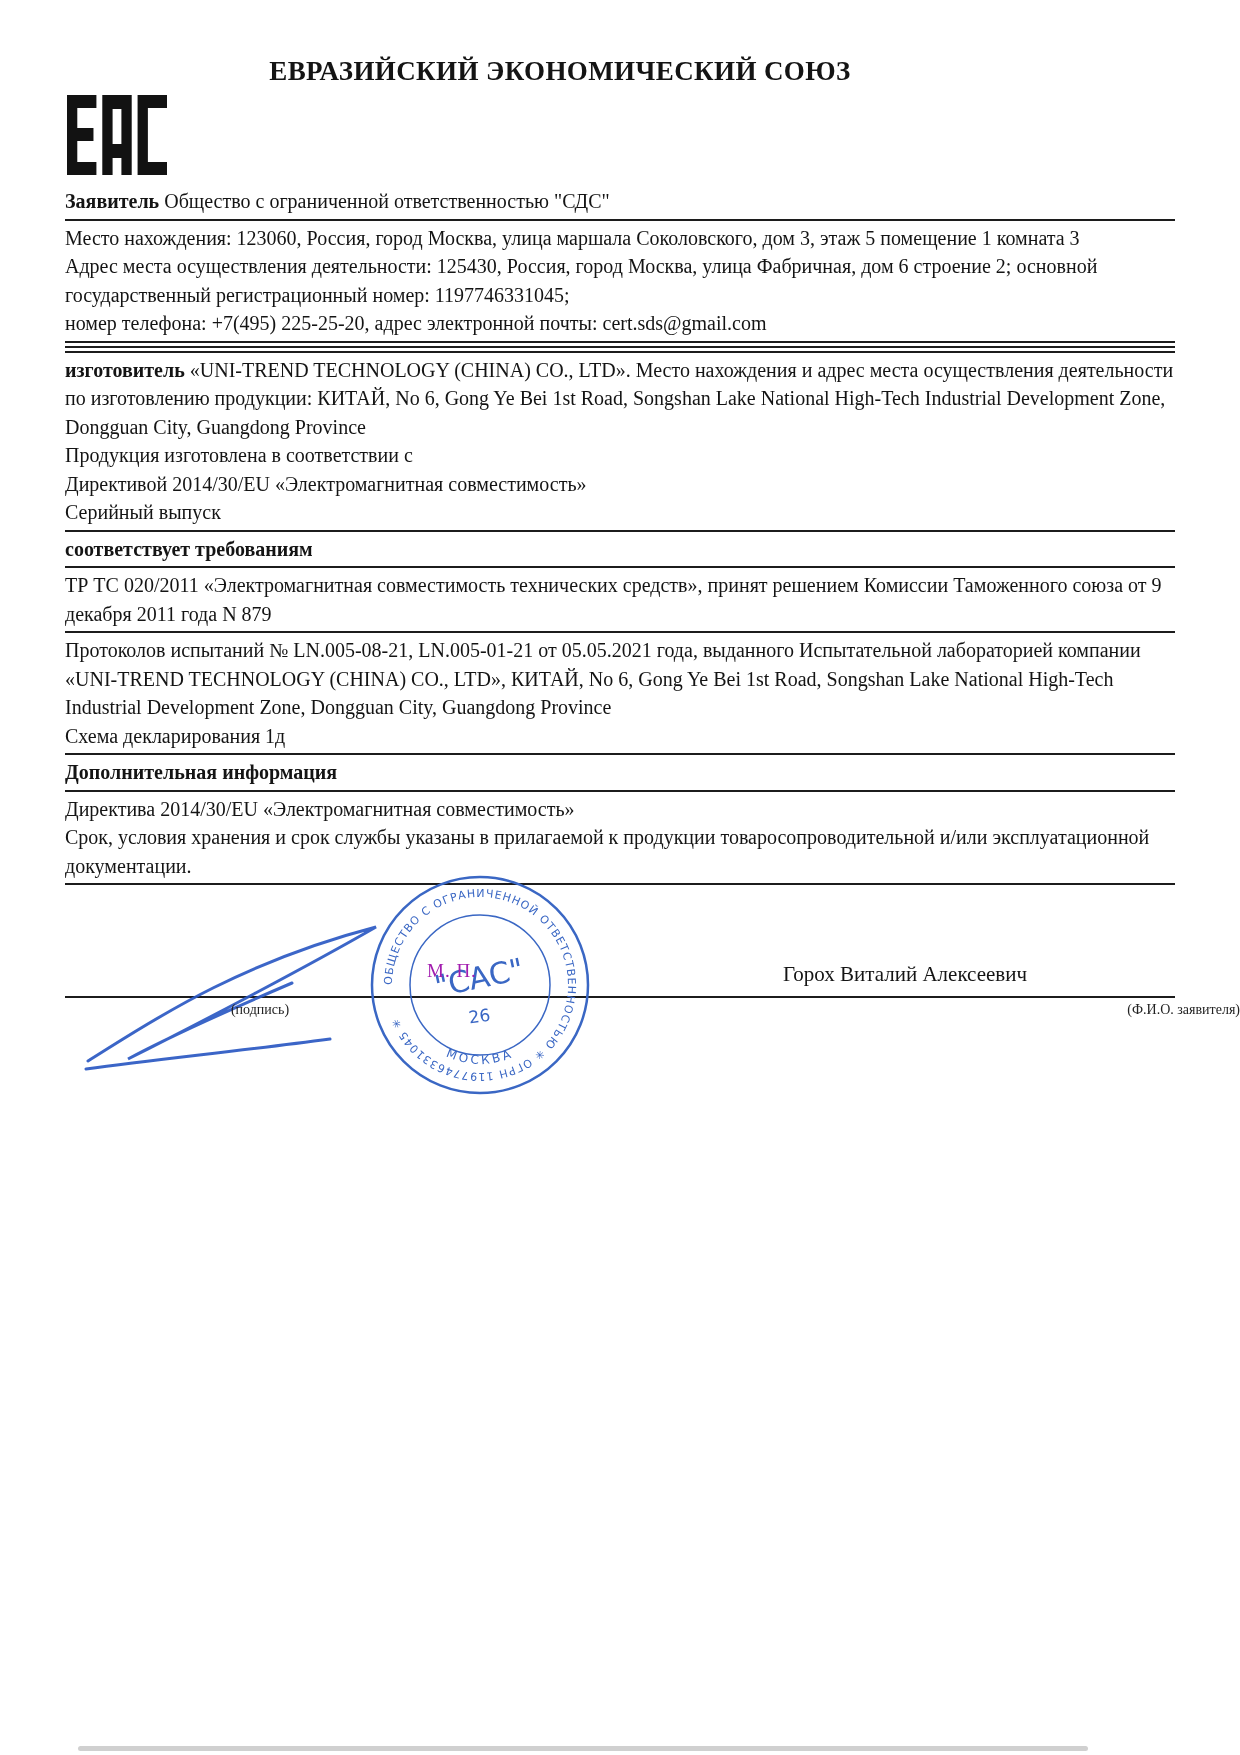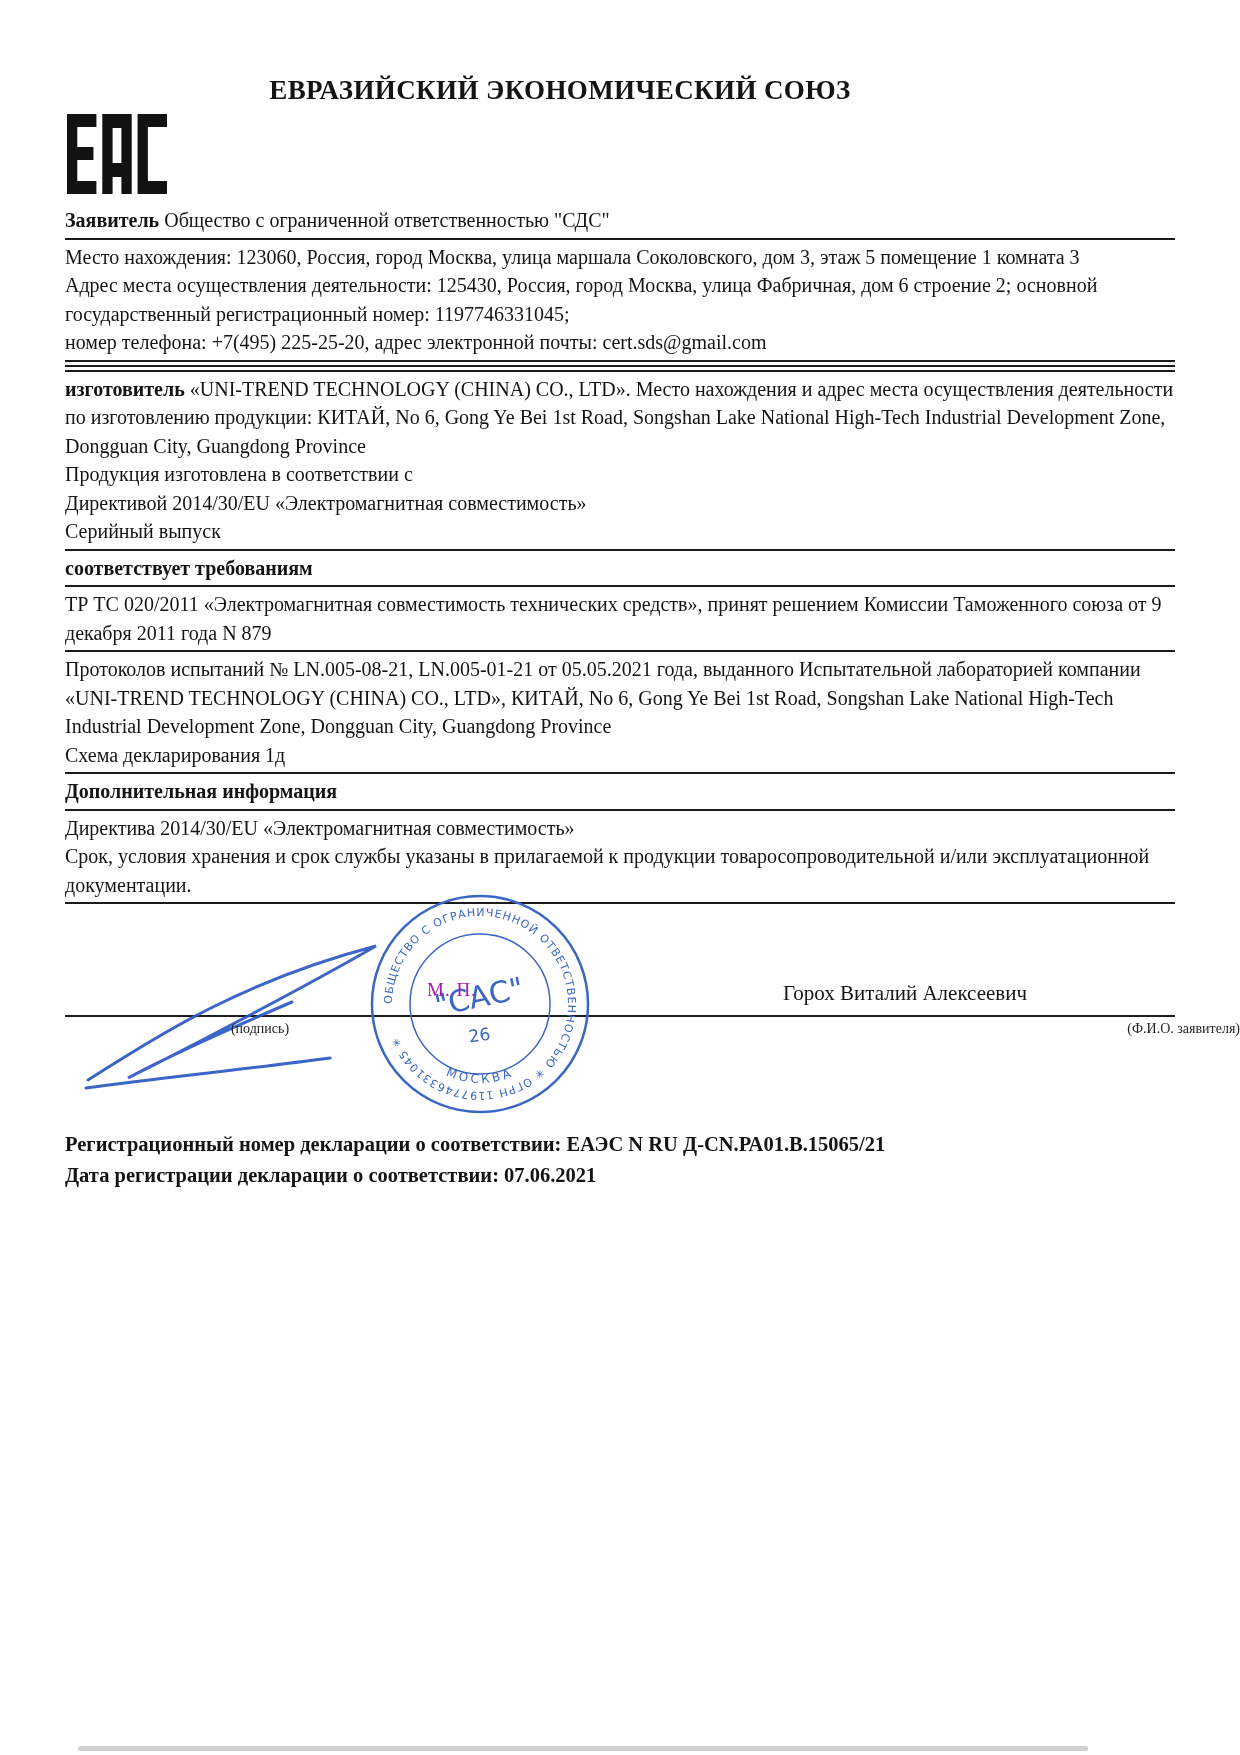--- a/index.html
+++ b/index.html
@@ -3,21 +3,21 @@
 <meta charset="utf-8">
 <style>
   * { box-sizing: border-box; margin: 0; padding: 0; }
   html, body { background: #ffffff; }
   body {
     width: 1240px; height: 1755px;
     position: relative; overflow: hidden;
     font-family: "Liberation Serif", serif;
     color: #141414;
   }
-  .content { padding: 72px 65px 0 65px; }
+  .content { padding: 53px 65px 0 65px; }
 
   .titles {
     text-align: center;
     padding-right: 120px;
     font-weight: bold;
     font-size: 27px;
     line-height: 36px;
     letter-spacing: .4px;
   }
 
@@ -161,20 +161,16 @@
     </div>
 
     <span class="mp-mark">М. П.</span>
 
     <div class="name-block">Горох Виталий Алексеевич</div>
 
     <div class="sig-caption caption-left">(подпись)</div>
     <div class="sig-caption caption-right">(Ф.И.О. заявителя)</div>
   </div>
 
-  <div class="registration">
-    <p>Регистрационный номер декларации о соответствии: ЕАЭС N RU Д-CN.РА01.В.15065/21</p>
-    <p>Дата регистрации декларации о соответствии: 07.06.2021</p>
-  </div>
 
 </div>
 
 <div class="scan-edge"></div>
 
 </body></html>

